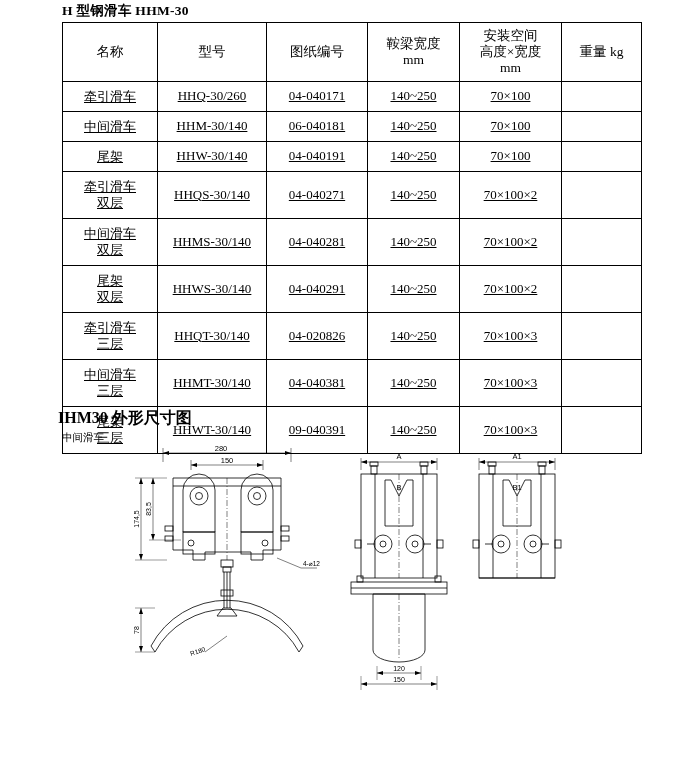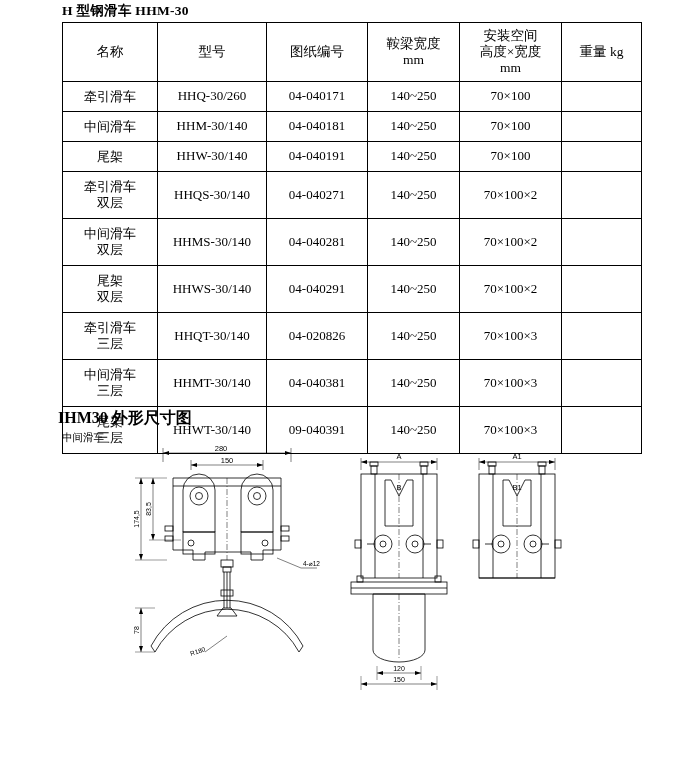--- a/index.html
+++ b/index.html
@@ -47,20 +47,21 @@
     font-weight: normal;
     padding: 2px 1px;
     line-height: 1.15;
   }
   table.spec thead th {
     height: 54px;
     font-size: 13.5px;
   }
   table.spec tbody td {
     height: 25px;
+    text-decoration: underline;
   }
   table.spec tbody tr.tall td {
     height: 42px;
   }
   .col-name { width: 92px; }
   .col-model { width: 106px; }
   .col-drawing { width: 98px; }
   .col-saddle { width: 89px; margin-top: 13px; }
   .col-space { width: 99px; }
   .col-weight { width: 77px; }
@@ -134,21 +135,21 @@
         <td>04-040171</td>
         <td>140~250</td>
         <td>70×100</td>
         <td></td>
       </tr>
       <tr>
         <td>
           <span class="cell-multi">中间滑车</span>
         </td>
         <td>HHM-30/140</td>
-        <td>04-040181</td>
+        <td>06-040181</td>
         <td>140~250</td>
         <td>70×100</td>
         <td></td>
       </tr>
       <tr>
         <td>
           <span class="cell-multi">尾架</span>
         </td>
         <td>HHW-30/140</td>
         <td>04-040191</td>

